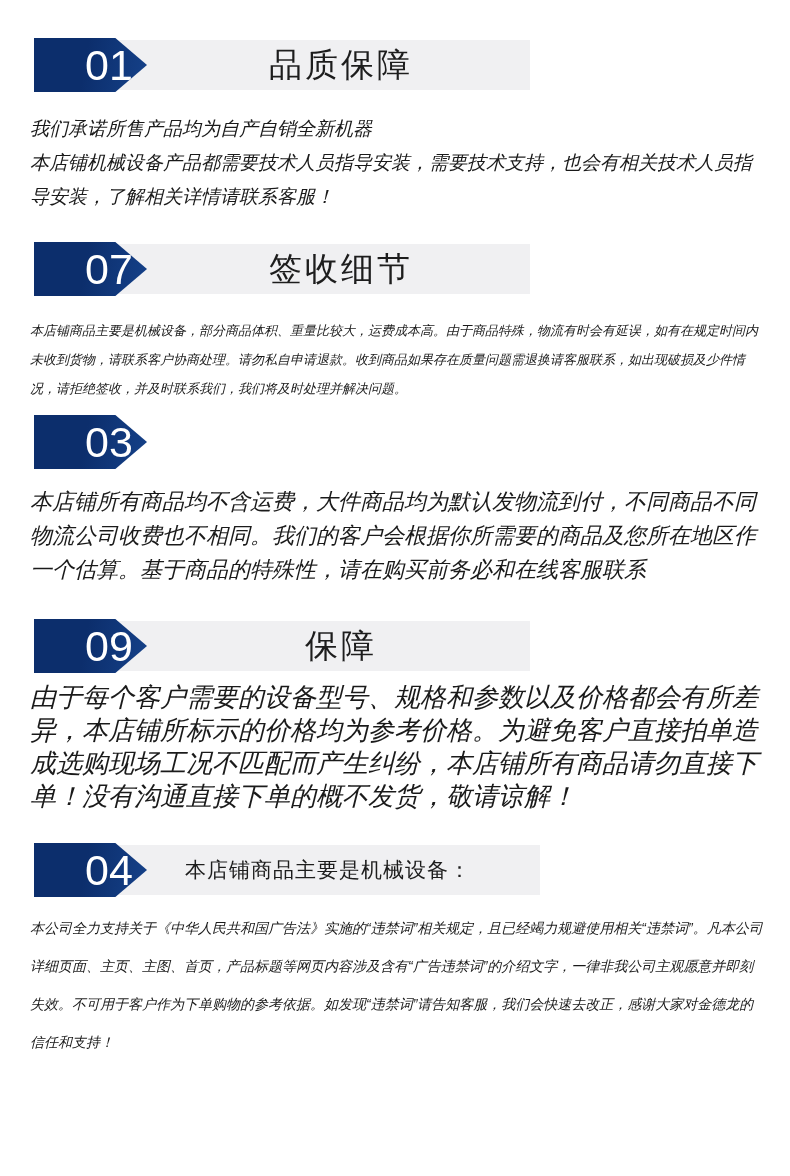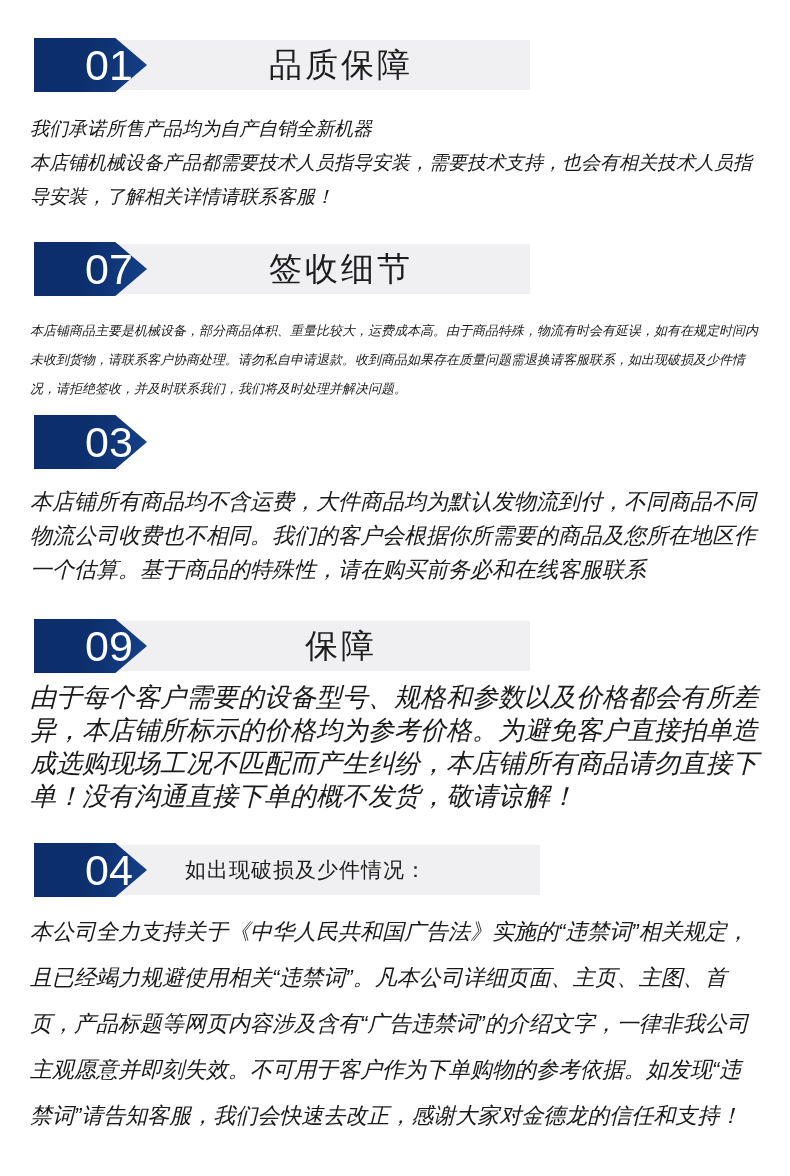--- a/index.html
+++ b/index.html
@@ -66,21 +66,21 @@
     padding-left: 37px;
   }
 
   
   .section-body { margin-top: 20px; }
   .section-body p { margin: 0; font-style: italic; }
   .section:nth-of-type(1) .section-body { font-size: 19px; line-height: 34px; }
   .section:nth-of-type(2) .section-body { font-size: 13px; line-height: 29px; }
   .section:nth-of-type(3) .section-body { font-size: 22px; line-height: 34px; margin-top: 16px; }
   .section:nth-of-type(4) .section-body { font-size: 26px; line-height: 33px; margin-top: 8px; }
-  .section:nth-of-type(5) .section-body { font-size: 22px; line-height: 46px; margin-top: 12px; }
+  .section:nth-of-type(5) .section-body { font-size: 14px; line-height: 38px; margin-top: 12px; }
 </style>
 </head>
 <body>
 
 <main id="sections-root">
   <section class="section">
     <div class="section-header">
       <div class="banner">
         <span class="title">品质保障</span>
       </div>
@@ -129,21 +129,21 @@
       </div>
     </div>
     <div class="section-body">
         <p>由于每个客户需要的设备型号、规格和参数以及价格都会有所差异，本店铺所标示的价格均为参考价格。为避免客户直接拍单造成选购现场工况不匹配而产生纠纷，本店铺所有商品请勿直接下单！没有沟通直接下单的概不发货，敬请谅解！</p>
       </div>
   </section>
 
   <section class="section">
     <div class="section-header">
       <div class="banner compact">
-        <span class="title">如出现破损及少件情况：</span>
+        <span class="title">本店铺商品主要是机械设备：</span>
       </div>
       <div class="badge">
         <span class="num">04</span>
       </div>
     </div>
     <div class="section-body">
         <p>本公司全力支持关于《中华人民共和国广告法》实施的“违禁词”相关规定，且已经竭力规避使用相关“违禁词”。凡本公司详细页面、主页、主图、首页，产品标题等网页内容涉及含有“广告违禁词”的介绍文字，一律非我公司主观愿意并即刻失效。不可用于客户作为下单购物的参考依据。如发现“违禁词”请告知客服，我们会快速去改正，感谢大家对金德龙的信任和支持！</p>
       </div>
   </section>
 </main>

